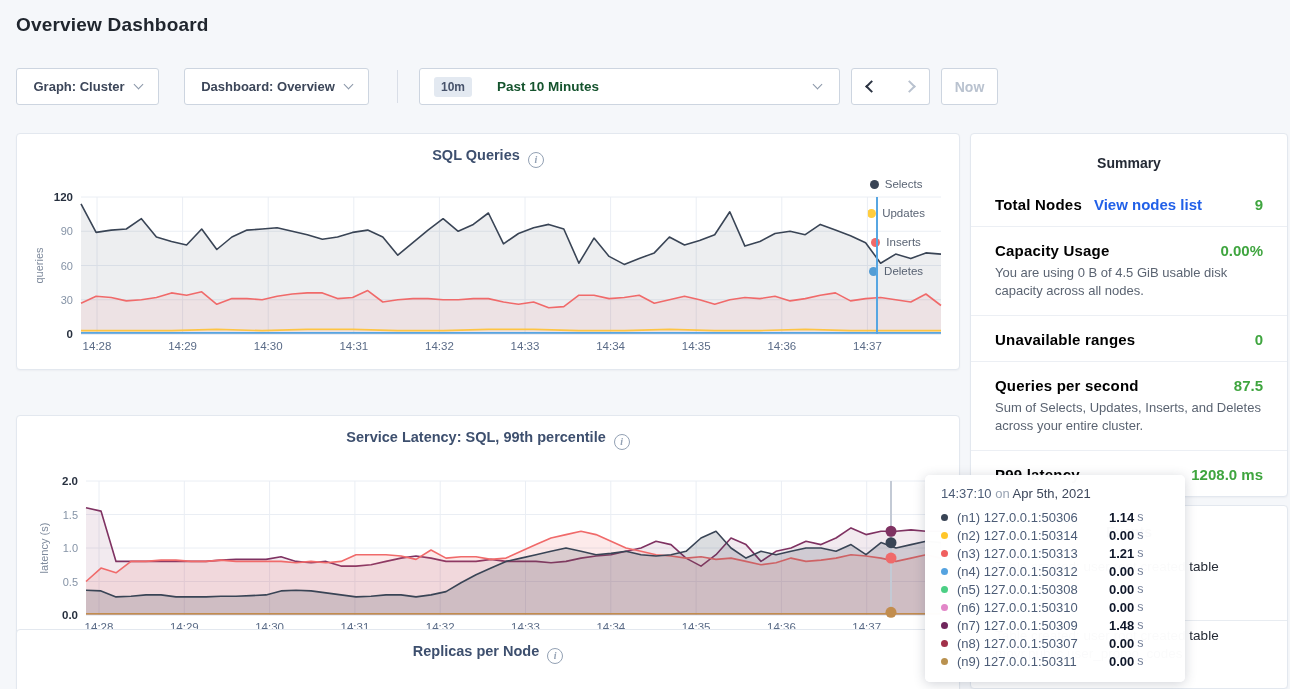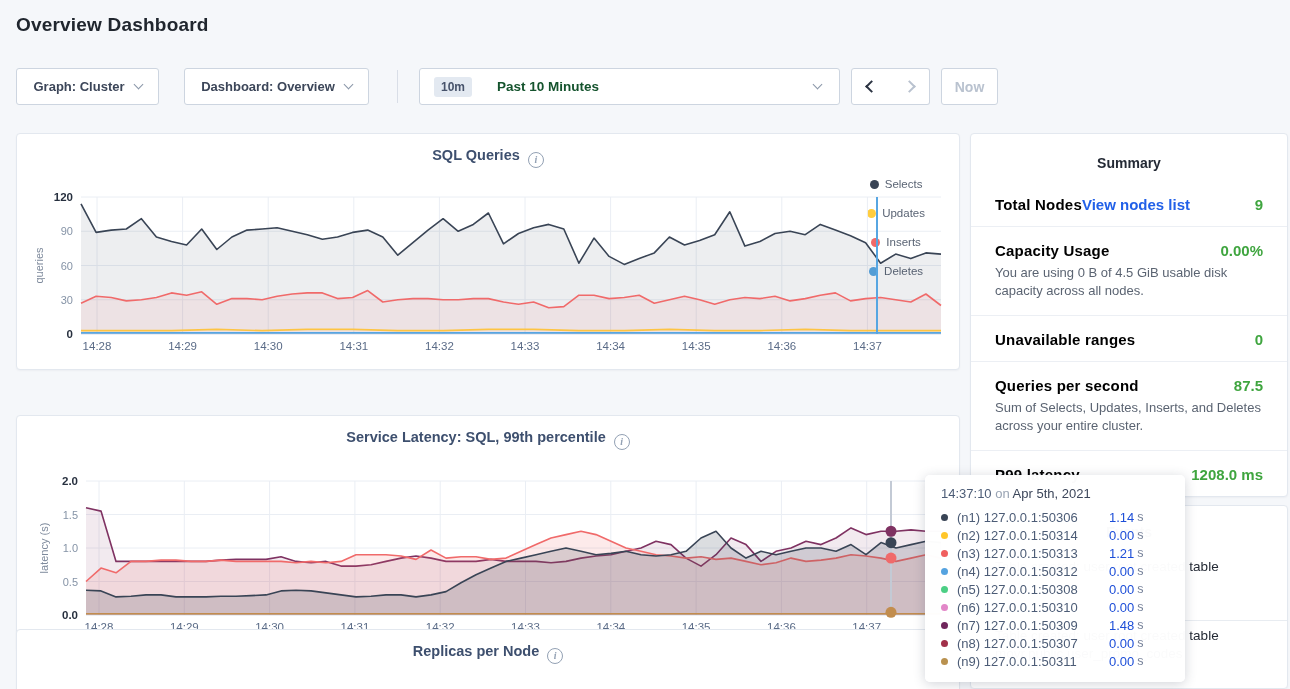--- a/index.html
+++ b/index.html
@@ -45,40 +45,40 @@
   .xlab { font-size:11.5px; fill:#5a6b87; font-family:"Liberation Sans",sans-serif; }
   .ytick { font-size:11px; fill:#8593a6; font-family:"Liberation Sans",sans-serif; }
   .ytick.strong { font-size:11.5px; font-weight:700; fill:#27303f; }
   .axlab { font-size:11px; fill:#7e8a9c; font-family:"Liberation Sans",sans-serif; }
 
   
   .sum-title { text-align:center; font-size:14px; font-weight:700; color:#242a35; padding:21px 0 10px; }
   .srow { display:flex; align-items:center; padding:15px 24px 13px; }
   .srow + .srow, .sdesc + .srow { border-top:1px solid #eceff4; }
   .slabel { font-size:15px; font-weight:800; color:#000000; letter-spacing:.2px; }
-  .slink { font-size:15px; font-weight:700; color:#2160e8; cursor:pointer; }
+  .slink { font-size:15px; font-weight:700; color:#2160e8; margin-left:12px; cursor:pointer; }
   .sval { margin-left:auto; font-size:15px; font-weight:800; color:#3fa53f; }
   .sdesc { font-size:13px; color:#5b6472; line-height:1.42; padding:0 24px 14px; margin-top:-8px; }
 
   
   .ev-title { text-align:center; font-size:14px; font-weight:700; color:#242a35; padding:18px 0 12px; }
   .ev-item { padding:6px 24px 10px; font-size:13.5px; color:#242a35; line-height:1.35; }
   .ev-item.first { min-height:68px; }
   .ev-sep { border-top:1px solid #e8ecf1; margin:0 0; }
   .ev-detail { display:block; }
 
   
   .tooltip { position:absolute; left:925px; top:475px; width:260px; background:rgba(255,255,255,.98); border-radius:5px; box-shadow:0 2px 12px rgba(50,60,80,.22); padding:11px 14px 12px 16px; z-index:20; }
   .tt-head { font-size:13px; color:#4c5c76; margin-bottom:7px; }
   .tt-head .tt-on { color:#98a3b3; }
   .tt-head .tt-date { color:#3c465a; }
   .tt-row { display:flex; align-items:center; height:18px; font-size:13px; }
   .tt-dot { width:7px; height:7px; border-radius:50%; margin-right:9px; flex:none; }
   .tt-node { color:#4c5c76; width:152px; flex:none; }
-  .tt-val { font-weight:400; color:#1d4ed8; }
+  .tt-val { font-weight:700; color:#0f172a; }
   .tt-unit { color:#77829a; margin-left:3px; font-size:12.5px; }
 </style>
 </head>
 <body>
 
 <div class="page-title">Overview Dashboard</div>
 
 <div class="ctl dd-graph">
   <span>Graph: Cluster</span>
   <span class="chev"></span>

